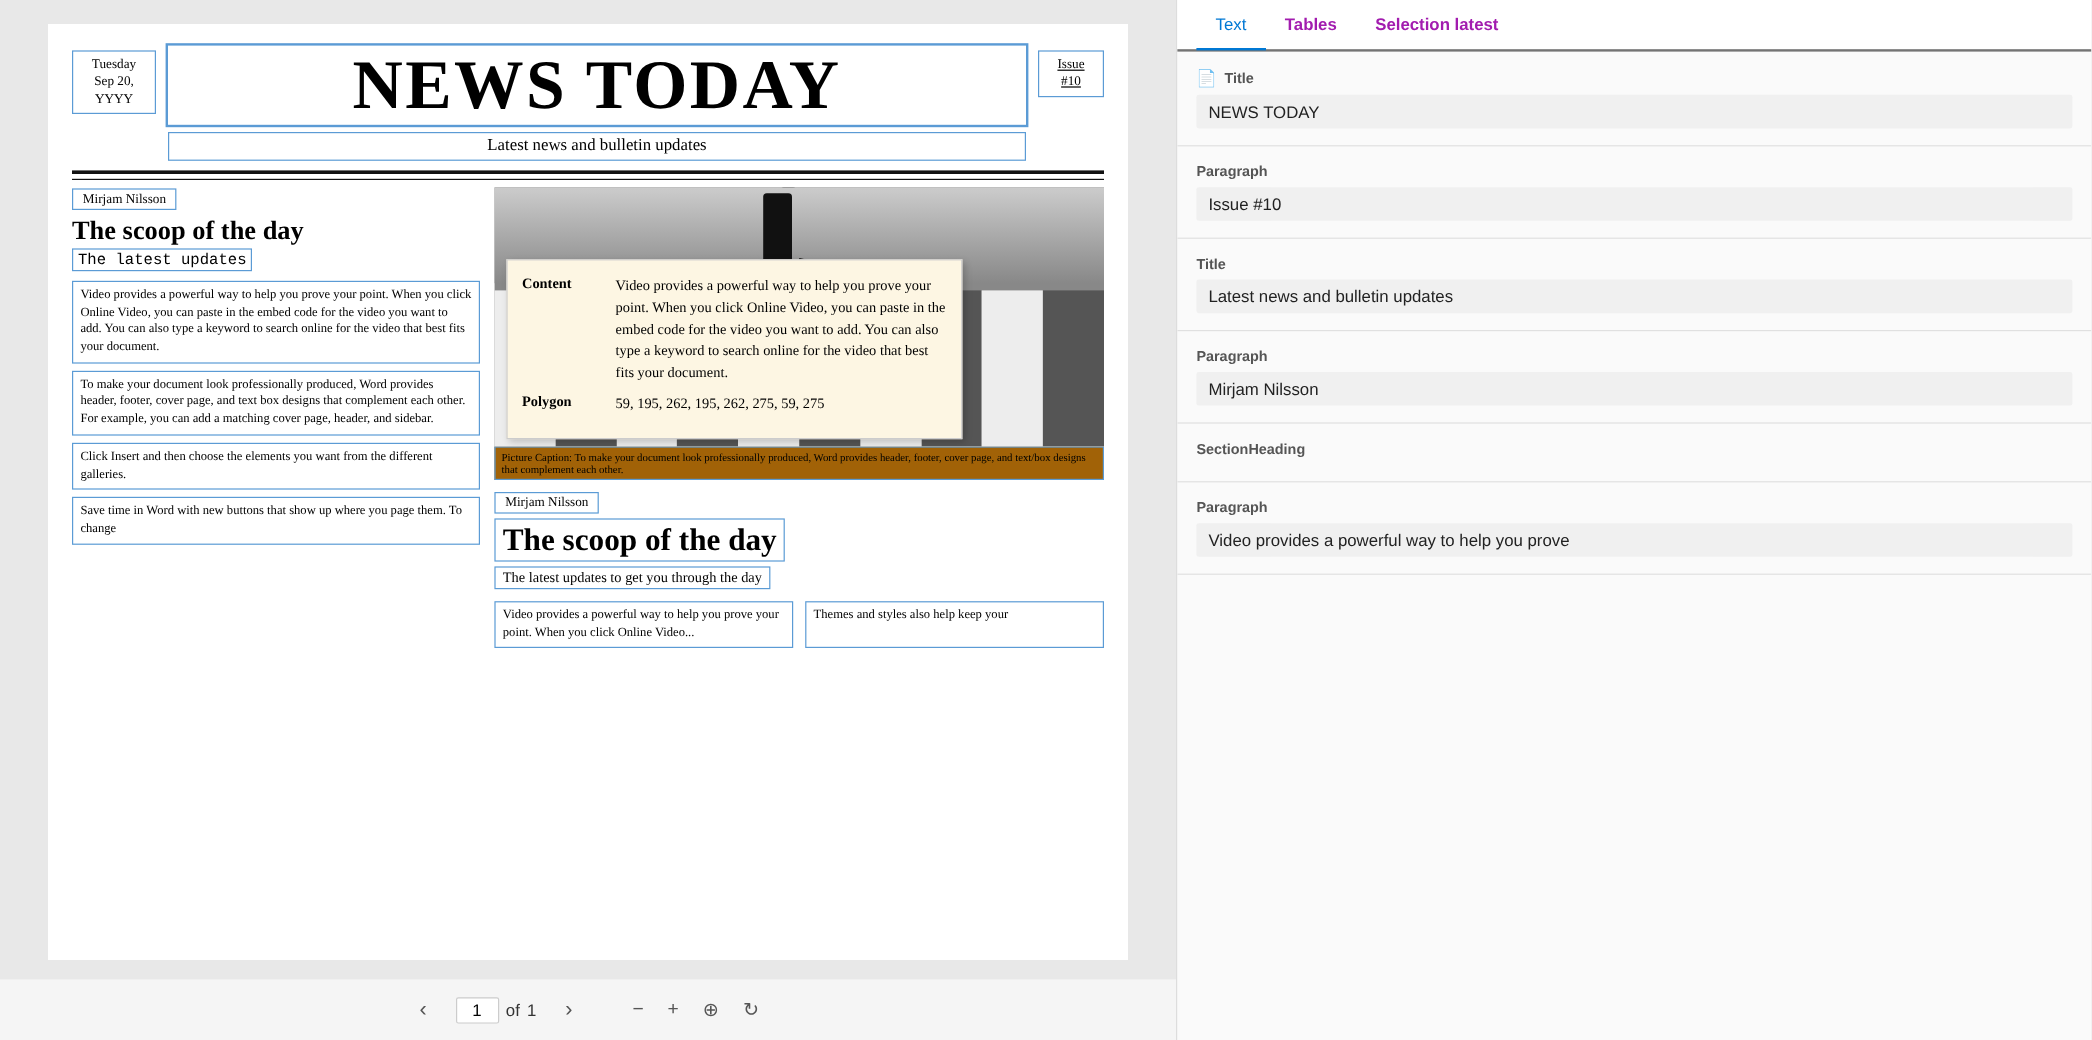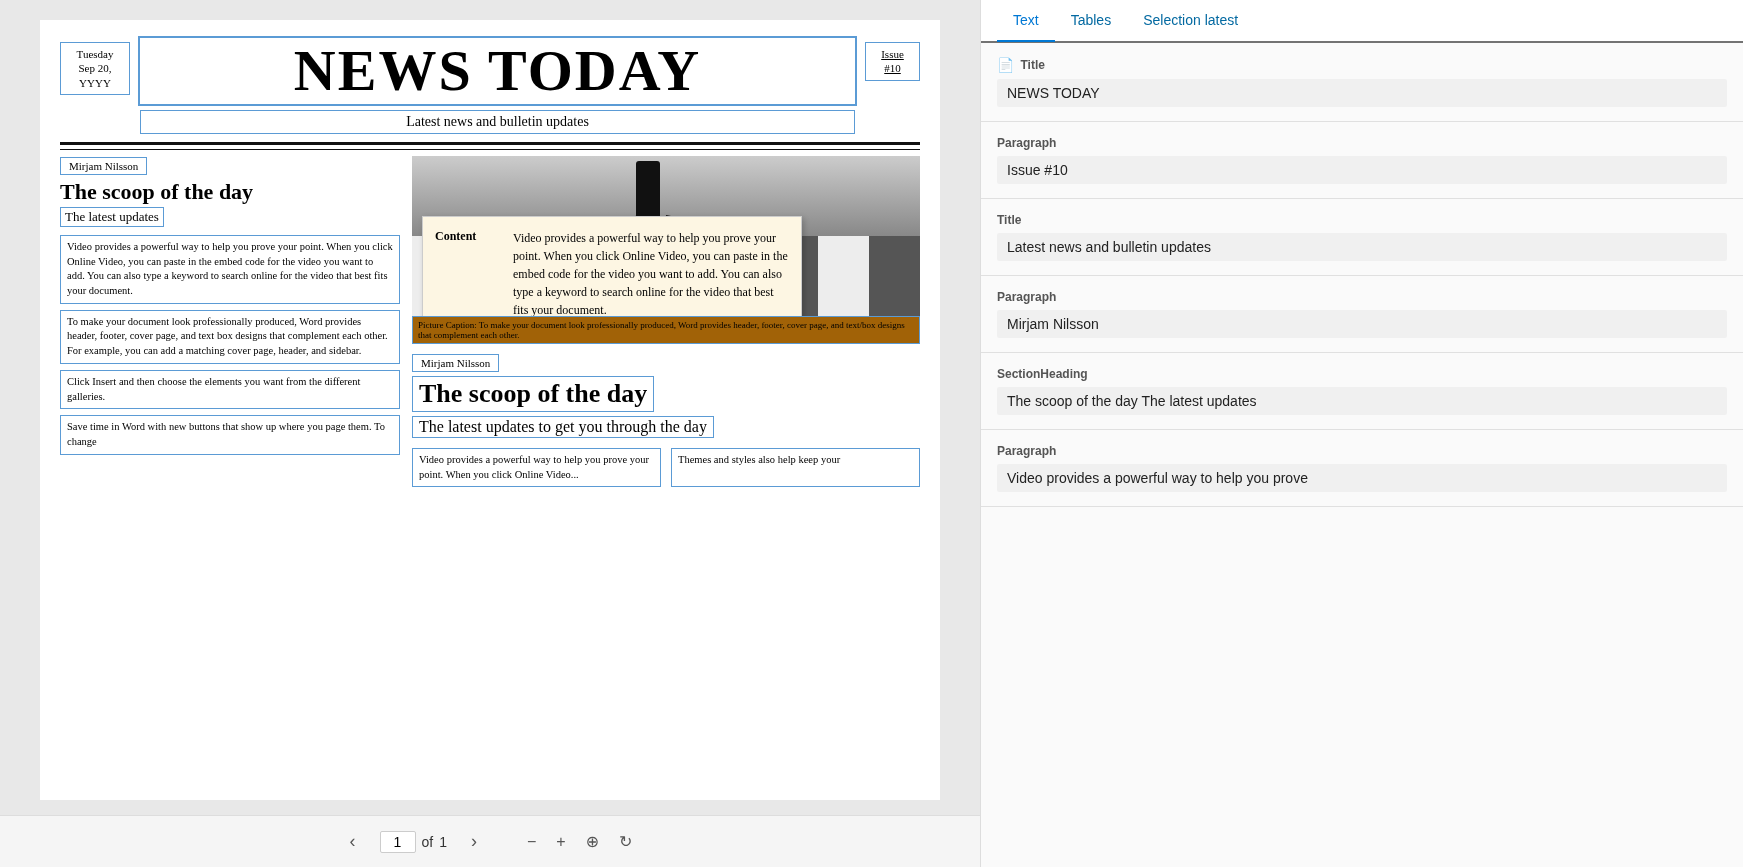--- a/index.html
+++ b/index.html
@@ -123,21 +123,21 @@
 
     .section-heading {
       font-size: 22px;
       font-weight: 900;
       font-family: 'Times New Roman', Times, serif;
       margin-bottom: 2px;
     }
 
     .section-sub {
       font-size: 13px;
-      font-family: Liberation Serif, serif;
+      font-family: Liberation Mono, monospace;
       margin-bottom: 8px;
       border: 1.5px solid #5b9bd5;
       display: inline-block;
       padding: 1px 4px;
     }
 
     .text-block {
       border: 1.5px solid #5b9bd5;
       padding: 4px 6px;
       font-size: 10.5px;
@@ -201,21 +201,21 @@
       font-size: 26px;
       font-weight: 900;
       font-family: 'Times New Roman', Times, serif;
       margin-bottom: 4px;
       border: 1.5px solid #5b9bd5;
       display: inline-block;
       padding: 2px 6px;
     }
 
     .section-sub2 {
-      font-size: 16px;
+      font-size: 12px;
       font-family: 'Times New Roman', Times, serif;
       border: 1.5px solid #5b9bd5;
       display: inline-block;
       padding: 1px 6px;
       margin-bottom: 6px;
     }
 
     .bottom-columns {
       display: flex;
       gap: 10px;
@@ -297,23 +297,24 @@
       display: flex;
       border-bottom: 2px solid #737373;
       padding: 0 16px;
       background: #fff;
     }
 
     .right-tab {
       padding: 12px 16px;
       font-size: 14px;
       cursor: pointer;
-      color: #0369a1;
+      color: #a21caf;
       border-bottom: 2px solid transparent;
       margin-bottom: -1px;
+      font-weight: bold;
     }
 
     .right-tab.active {
       color: #0078d4;
       border-bottom: 2px solid #0078d4;
       font-weight: 500;
     }
 
     .result-section {
       border-bottom: 1px solid #e0e0e0;
@@ -339,21 +340,21 @@
       font-size: 14px;
       color: #222;
       background: #f0f0f0;
       padding: 6px 10px;
       border-radius: 2px;
     }
 
     
     .img-container {
       width: 100%;
-      height: 160px;
+      height: 216px;
       background: #e5e5e5;
       overflow: hidden;
       position: relative;
     }
 
     .right-panel-scroll {
       position: relative;
       overflow-y: auto;
       flex: 1;
     }
@@ -511,21 +512,20 @@
       <div class="result-label">
         <span>Paragraph</span>
       </div>
       <div class="result-value">Mirjam Nilsson</div>
     </div>
 
     <div class="result-section">
       <div class="result-label">
         <span>SectionHeading</span>
       </div>
-      <div class="result-value">The scoop of the day The latest updates</div>
     </div>
 
     <div class="result-section">
       <div class="result-label">
         <span>Paragraph</span>
       </div>
       <div class="result-value">Video provides a powerful way to help you prove</div>
     </div>
 
   </div>

